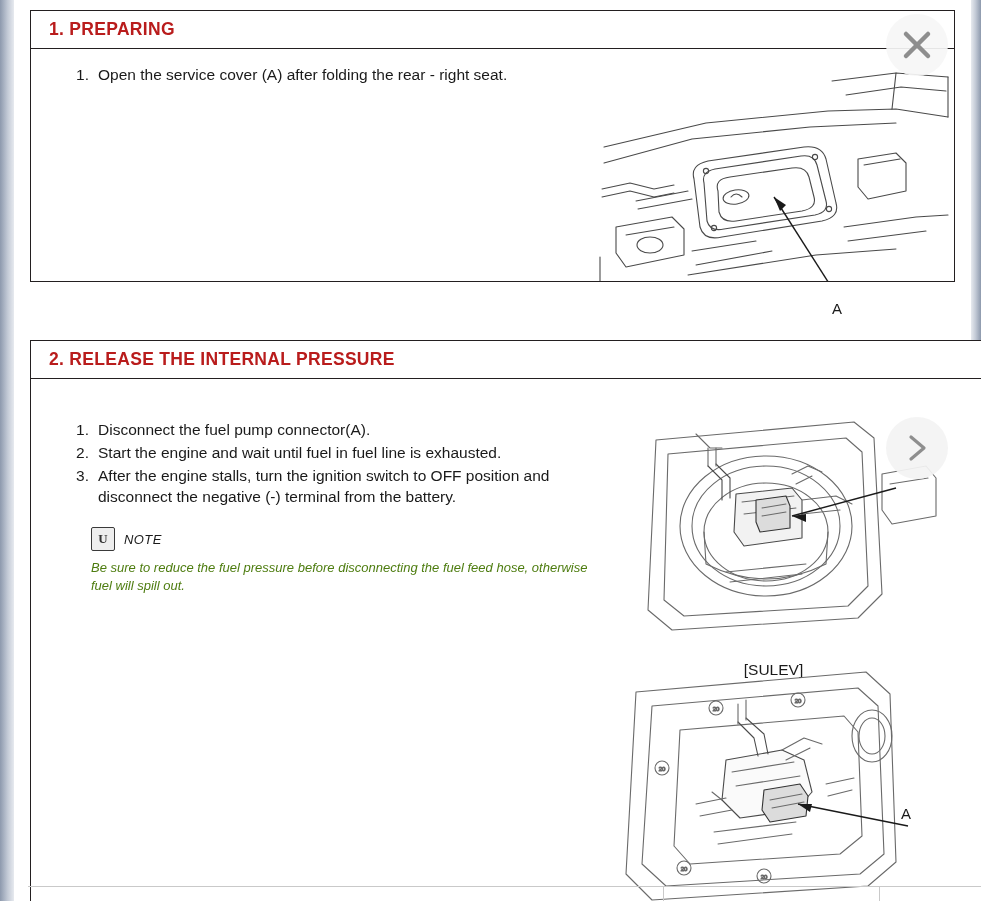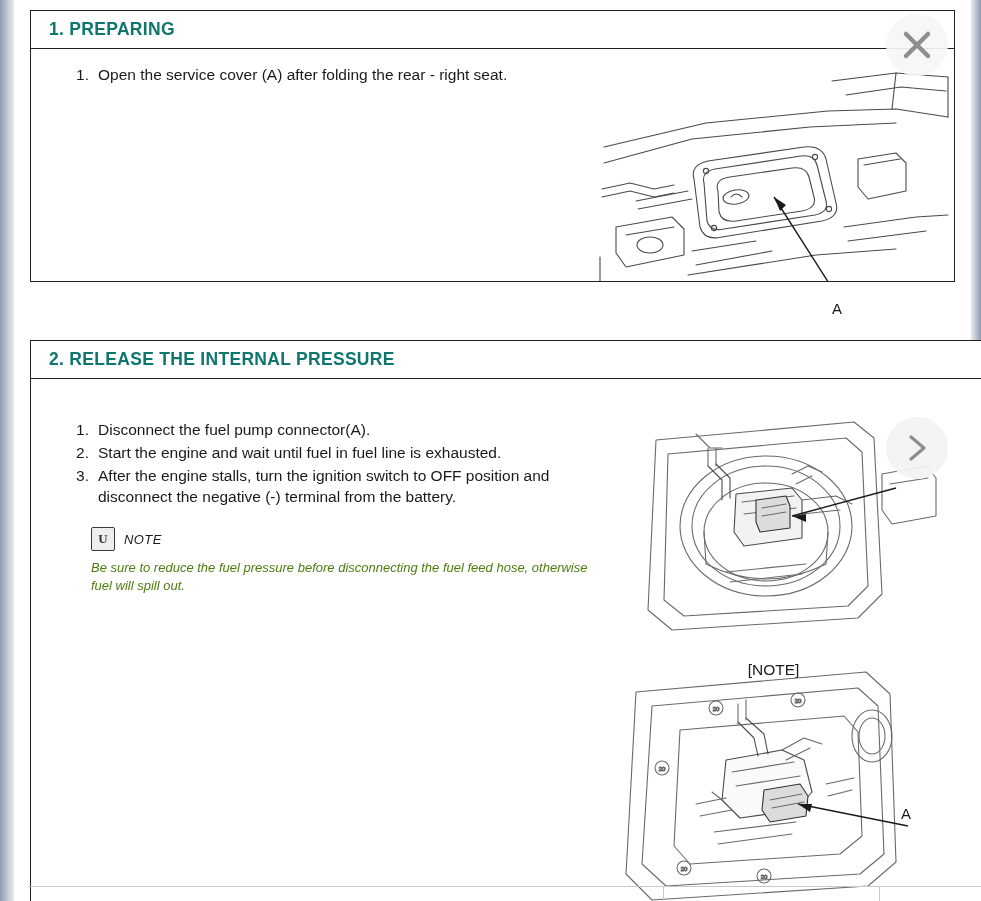--- a/index.html
+++ b/index.html
@@ -67,21 +67,21 @@
     border-bottom: 1px solid #231f20;
     box-sizing: border-box;
     display: flex;
     align-items: center;
     padding-left: 18px;
   }
   .section-header .title {
     font-size: 17.5px;
     font-weight: bold;
     letter-spacing: 0.3px;
-    color: #0f766e;
+    color: #b91c1c;
   }
   .section-body {
     position: relative;
     height: calc(100% - 38px);
   }
 
   
   ol.steps {
     margin: 0;
     padding: 0;
@@ -368,21 +368,21 @@
               <path d="M130 168 L210 160"></path>
               <path d="M134 178 L206 170"></path>
             </g>
 
             <g stroke="#1a1a1a" stroke-width="1.4" fill="none">
               <path d="M300 84 L196 112"></path>
             </g>
             <path d="M196 112 L210 110 L210 118 Z" fill="#1a1a1a"></path>
           </svg>
           <div class="callout" style="left: 305px; top: 401px;">A</div>
-          <div class="fig-caption" style="position:absolute; left:0; top:255px; width:355px;">[NOTE]</div>
+          <div class="fig-caption" style="position:absolute; left:0; top:255px; width:355px;">[SULEV]</div>
         </div>
 
         <div class="figure" id="fig-3">
           <svg width="355" height="240" viewBox="0 0 355 240">
             <g fill="none" stroke="#6a6a6a" stroke-width="1.1" stroke-linecap="round" stroke-linejoin="round">
 
               <path d="M40 28 L270 8 L294 30 L300 198 L272 222 L56 236 L30 210 Z"></path>
               <path d="M56 42 L262 24 L282 42 L288 190 L264 210 L70 222 L46 200 Z"></path>
 
               <path d="M84 66 L248 52 L262 68 L266 172 L244 190 L94 200 L78 182 Z"></path>

